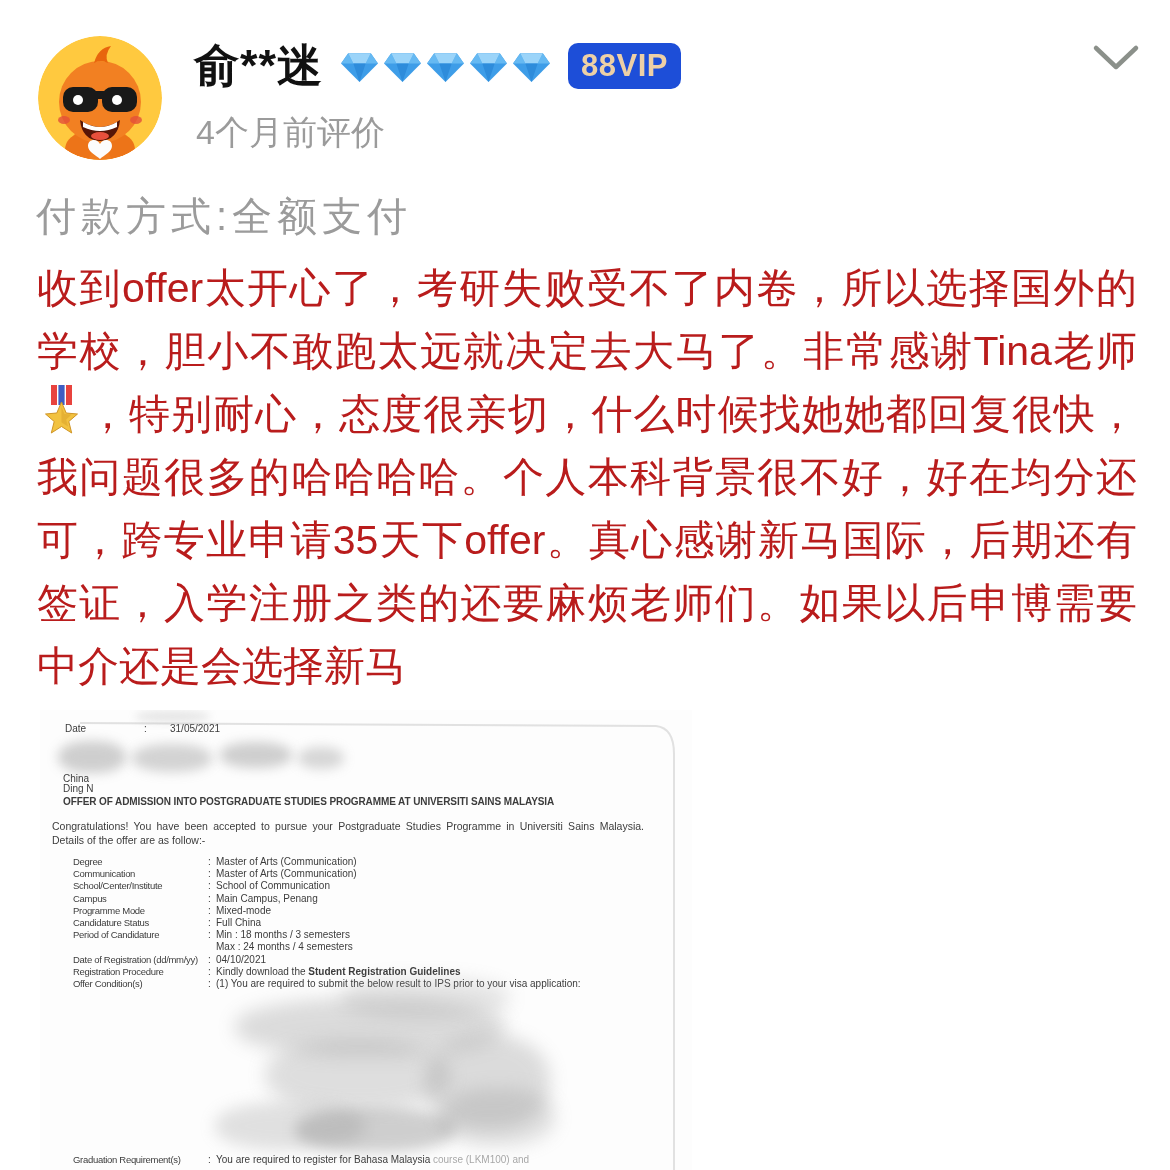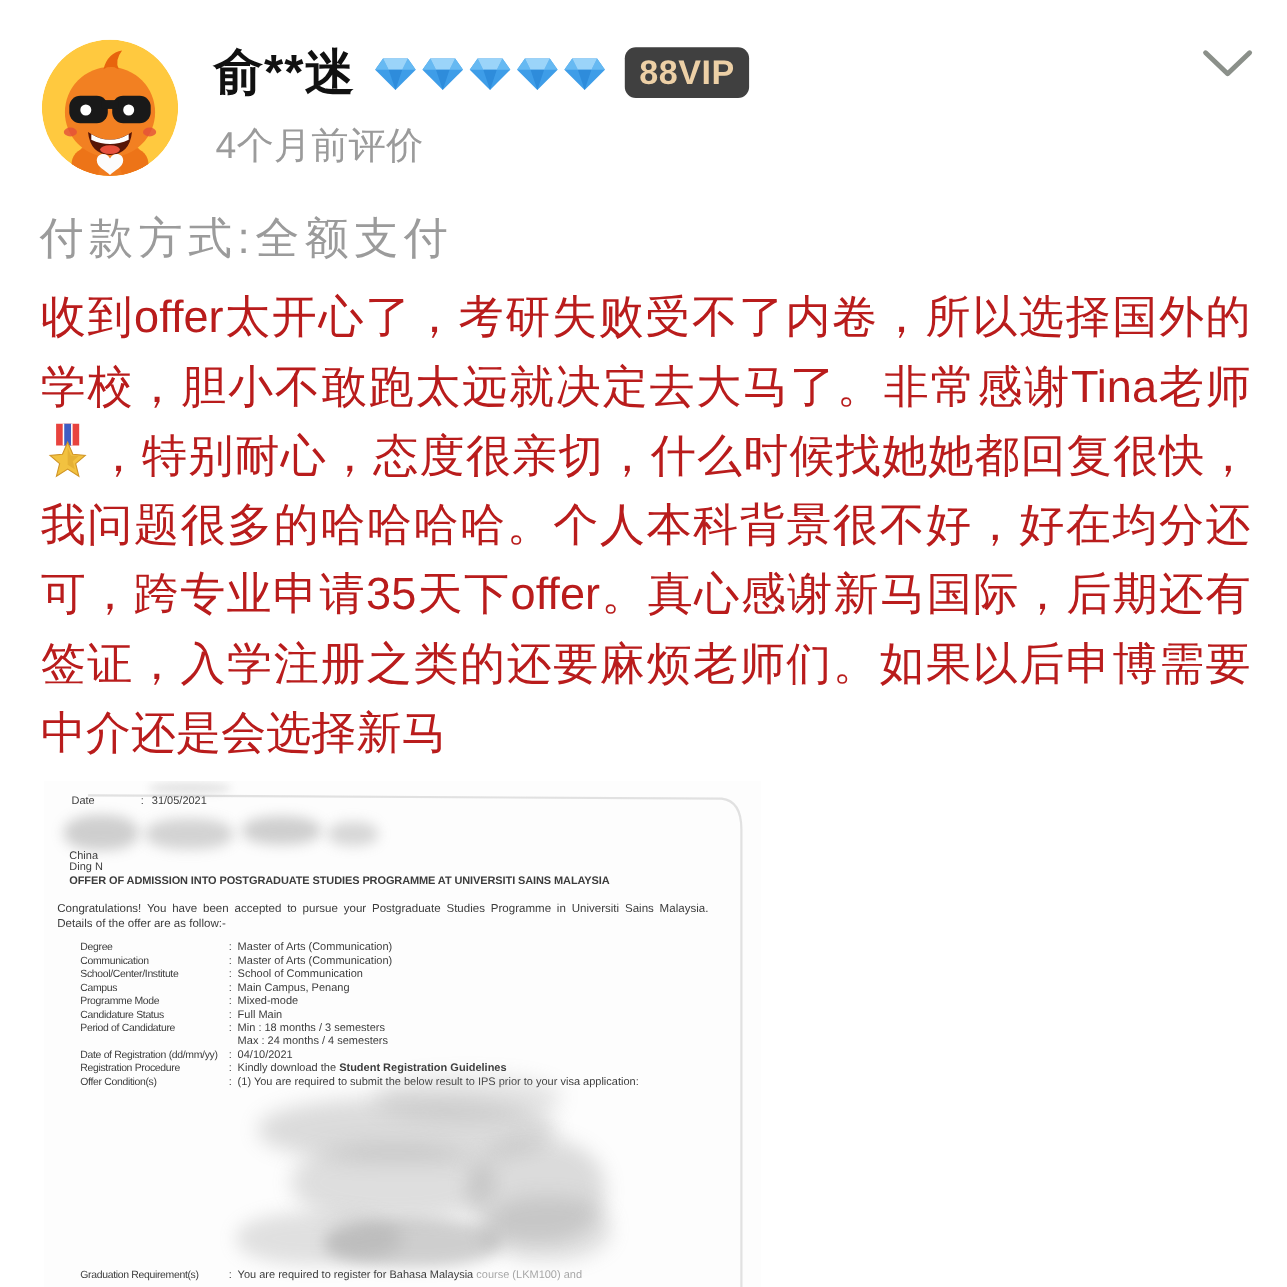--- a/index.html
+++ b/index.html
@@ -7,21 +7,21 @@
               font-family:"Liberation Sans", sans-serif; position:relative; }
 
   .abs { position:absolute; }
 
   
   .avatar { left:38px; top:36px; width:124px; height:124px; border-radius:50%; overflow:hidden; }
   .name-row { left:194px; top:40px; height:52px; display:flex; align-items:center; gap:16px; }
   .username { font-size:45px; font-weight:700; color:#111; letter-spacing:1px; }
   .diamonds { display:flex; align-items:center; gap:2px; }
   .diamond  { width:41px; height:41px; display:block; }
-  .vip-badge { background:#404040; color:#EDD0A6; font-size:31px; font-weight:700;
+  .vip-badge { background:#1d4ed8; color:#EDD0A6; font-size:31px; font-weight:700;
                height:46px; line-height:46px; padding:0 13px; border-radius:10px; letter-spacing:0.5px; }
   .review-time { left:196px; top:110px; font-size:34px; color:#9b9b9b; }
   .chevron { left:1092px; top:44px; width:48px; height:28px; }
 
   
   .payment { left:36px; top:189px; font-size:40px; letter-spacing:5px; color:#9b9b9b; font-weight:500; }
   .review-text { left:37px; top:257px; width:1100px; font-size:41px; line-height:63px;
                  color:#b91c1c; font-weight:500; text-align:justify; }
   .medal { display:inline-block; width:39px; height:53px; vertical-align:-10px; margin:0 5px; }
 
@@ -31,21 +31,21 @@
   .attachment .txt { position:absolute; font-size:10px; line-height:12px; white-space:nowrap; }
   .doc-title { font-weight:700; font-size:10.5px; letter-spacing:-0.1px; }
   .doc-intro { position:absolute; left:12px; top:110px; width:592px; font-size:10.5px;
                line-height:13.5px; text-align:justify; white-space:normal; }
   .doc-details { position:absolute; left:0; top:146px; right:0; }
   .doc-row { display:grid; grid-template-columns:135px 8px auto; padding-left:33px;
              font-size:10px; line-height:12.2px; }
   .doc-row .lbl { font-size:9.5px; letter-spacing:-0.3px; white-space:nowrap; }
   .doc-row .val { max-width:400px; }
   .doc-daterow { display:grid; grid-template-columns:63px 10px auto; padding-left:25px;
-                 position:absolute; left:0; top:13px; font-size:10px; line-height:12px; }
+                 position:absolute; left:0; top:13px; font-size:10px; line-height:12px;gap:16px; }
   .doc-grad { position:absolute; left:0; top:444px; right:0; }
   .bold { font-weight:700; }
   .faded { opacity:0.45; filter:blur(0.4px); }
 
   .blob { position:absolute; background:#8f8f8f; border-radius:45%; filter:blur(6px); }
   .page-edge { position:absolute; left:0; top:0; pointer-events:none; }
 </style>
 </head>
 <body>
 
@@ -184,21 +184,21 @@
         <span class="val">Main Campus, Penang</span>
       </div>
     <div class="doc-row">
         <span class="lbl">Programme Mode</span>
         <span>:</span>
         <span class="val">Mixed-mode</span>
       </div>
     <div class="doc-row">
         <span class="lbl">Candidature Status</span>
         <span>:</span>
-        <span class="val">Full Main</span>
+        <span class="val">Full China</span>
       </div>
     <div class="doc-row">
         <span class="lbl">Period of Candidature</span>
         <span>:</span>
         <span class="val">Min : 18 months / 3 semesters</span>
       </div>
     <div class="doc-row">
         <span class="lbl"></span>
         <span></span>
         <span class="val">Max : 24 months / 4 semesters</span>

